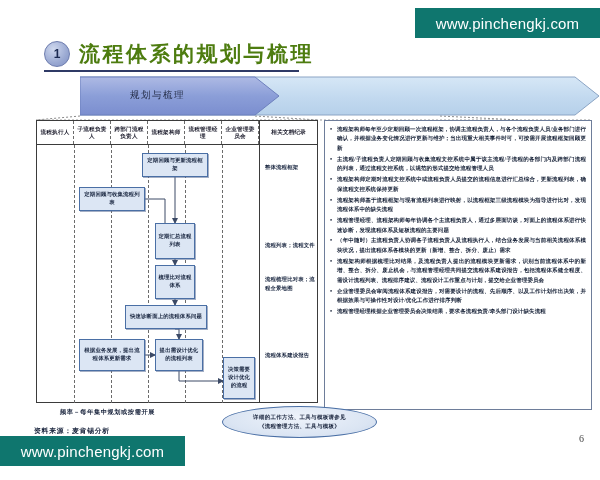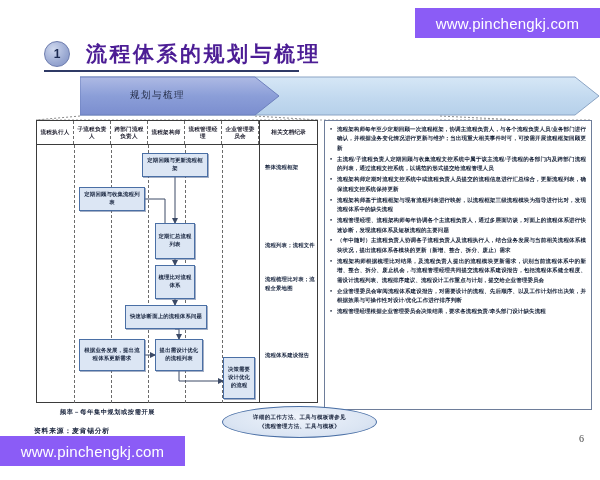--- a/index.html
+++ b/index.html
@@ -7,21 +7,21 @@
     width: 600px; height: 480px;
     background: #ffffff;
     font-family: "Liberation Serif", "DejaVu Serif", serif;
     overflow: hidden;
     position: relative;
   }
 
   
   .watermark {
     position: absolute;
-    background: #8b5cf6;
+    background: #0f766e;
     color: #ffffff;
     font-family: "Liberation Sans", sans-serif;
     font-size: 15px;
     letter-spacing: .2px;
     display: flex; align-items: center; justify-content: center;
     z-index: 40;
   }
   #wm-top   { right: 0;  top: 8px;   width: 185px; height: 30px; }
   #wm-bottom{ left: 0;   bottom: 14px; width: 185px; height: 30px; }
 
@@ -32,22 +32,22 @@
   }
   #step-badge {
     width: 26px; height: 26px; border-radius: 50%;
     background: radial-gradient(circle at 35% 30%, #cfd8ee 0%, #9aa9d2 60%, #7f90c4 100%);
     border: 1px solid #6d7cae;
     color: #1b2a52; font-size: 12px; font-weight: bold;
     display: flex; align-items: center; justify-content: center;
     font-family: "Liberation Sans", sans-serif;
   }
   #page-title {
-    font-size: 21px; font-weight: bold; color: #4c1d95;
-    letter-spacing: 2.5px; white-space: nowrap; margin-left: 7px;
+    font-size: 21px; font-weight: bold; color: #4d7c0f;
+    letter-spacing: 2.5px; white-space: nowrap;
   }
   #title-underline {
     position: absolute; left: 44px; top: 70px; width: 255px;
     height: 2px; background: #2f3a66; z-index: 31;
   }
 
   
   #banner {
     position: absolute; left: 80px; top: 76px;
     width: 520px; height: 40px; z-index: 20;

